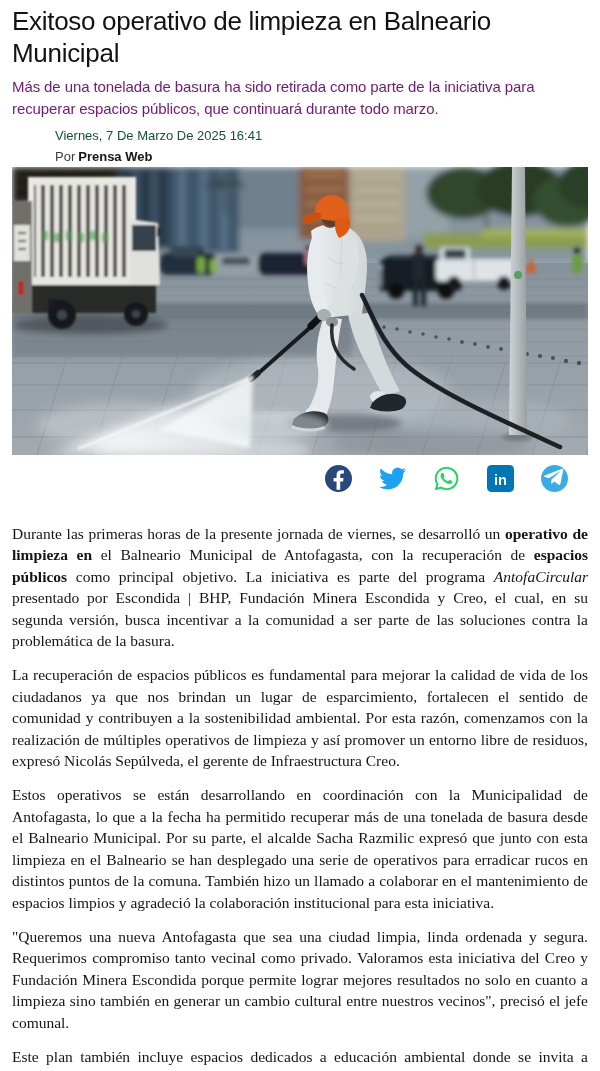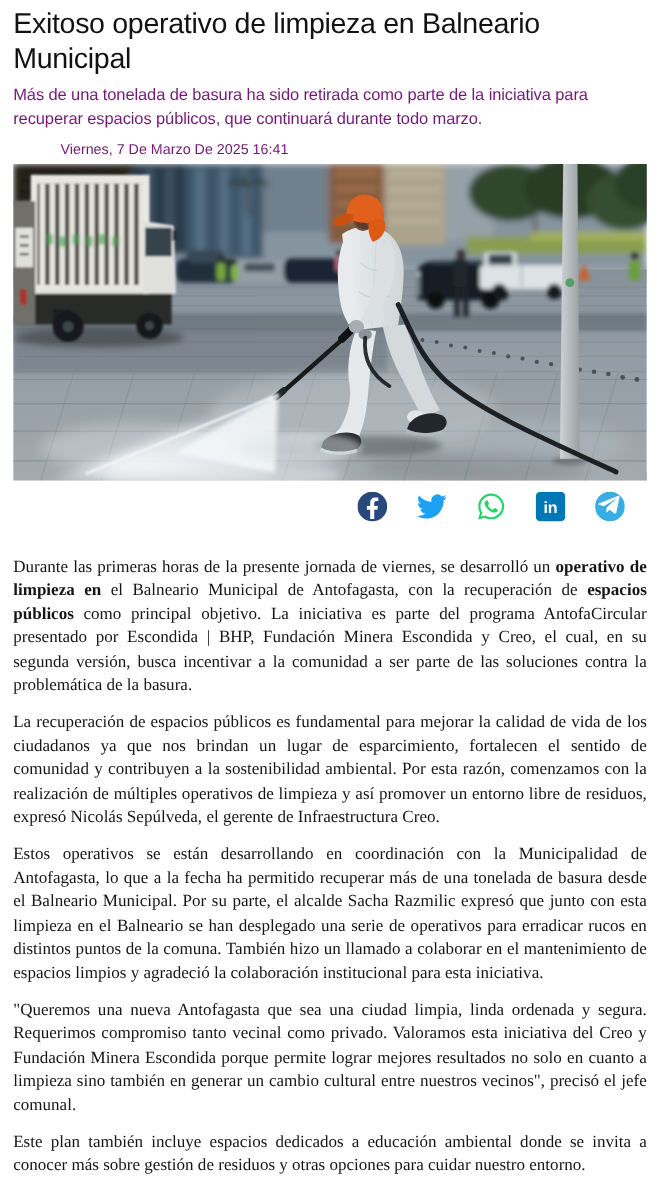--- a/index.html
+++ b/index.html
@@ -1,44 +1,45 @@
 <!DOCTYPE html>
 <html lang="es"><head>
 <meta charset="utf-8">
 <style>
   html,body{margin:0;padding:0;background:#ffffff;}
   body{width:600px;font-family:"Liberation Sans",sans-serif;color:#141414;}
   .page{padding:5px 12px 6px;}
   .title{font-size:26px;line-height:32px;font-weight:400;color:#121212;margin:0 0 7px;letter-spacing:-0.3px;}
   .subtitle{font-size:15px;line-height:21.5px;color:#701a75;margin:0 0 9px;letter-spacing:-0.1px;}
   .meta{margin:0 0 3px 43px;font-size:13px;line-height:15px;}
-  .date{color:#701a75;margin:0 0 6px;}
+  .date{color:#14532d;margin:0 0 6px;}
   .byline{color:#3c3c3c;}
   .byline .author{font-weight:700;color:#161616;margin-left:3px;text-decoration:none;cursor:pointer;}
   figure.photo{margin:0;padding:0;width:576px;height:288px;line-height:0;}
   .share-row{display:flex;justify-content:flex-end;align-items:center;gap:7px;margin:10px 0 0;}
   .share-btn{display:block;width:47px;height:27px;padding:0;border:0;background:none;cursor:pointer;line-height:0;}
   .share-btn svg{width:27px;height:27px;display:block;}
   .body{margin-top:31px;font-family:"Liberation Serif",serif;font-size:15.5px;line-height:21.4px;text-align:justify;color:#151515;}
   .body p{margin:0 0 13px;}
   .body p:last-child{margin-bottom:0;}
   .b{font-weight:bold;}
-  .i{}
+  .i{font-style:italic;}
 </style>
 </head>
 <body>
 
 <div class="page">
 
   <h1 class="title">Exitoso operativo de limpieza en Balneario Municipal</h1>
 
   <p class="subtitle">Más de una tonelada de basura ha sido retirada como parte de la iniciativa para recuperar espacios públicos, que continuará durante todo marzo.</p>
 
   <div class="meta">
     <div class="date">Viernes, 7 De Marzo De 2025 16:41</div>
+    <div class="byline"><span>Por</span><a class="author">Prensa Web</a></div>
   </div>
 
   <figure class="photo" role="img" aria-label="Trabajador con overol blanco y gorra naranja lava a presión el pavimento del Balneario Municipal; a la izquierda un camión con baranda y al fondo edificios, árboles y autos estacionados.">
     <svg viewBox="0 0 576 288" width="576" height="288">
       <defs>
         <filter id="b1" x="-20%" y="-20%" width="140%" height="140%">
             <feGaussianBlur stdDeviation="1"></feGaussianBlur>
           </filter>
         <filter id="b2" x="-20%" y="-20%" width="140%" height="140%">
             <feGaussianBlur stdDeviation="2"></feGaussianBlur>

